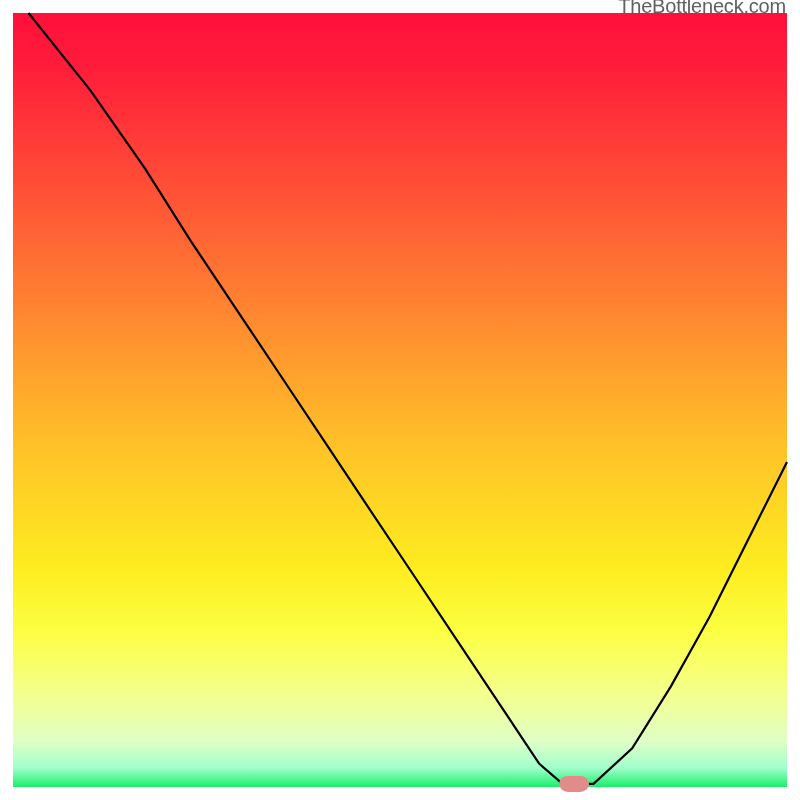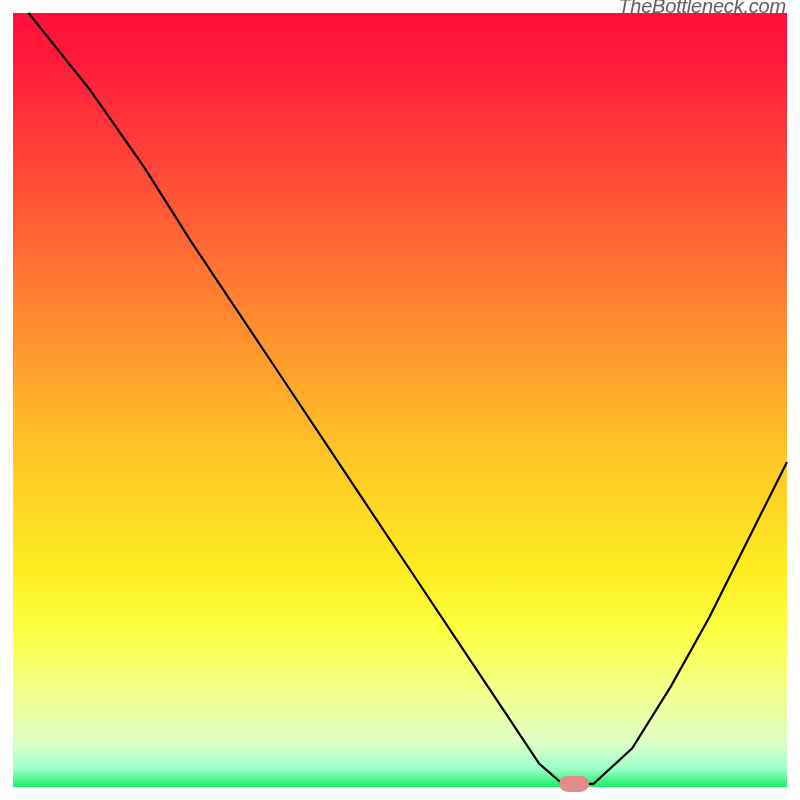--- a/index.html
+++ b/index.html
@@ -8,21 +8,20 @@
     width: 800px;
     height: 800px;
     overflow: hidden;
     background: #fff;
     font-family: Arial, Helvetica, sans-serif;
   }
   #chart-wrap {
     position: relative;
     width: 800px;
     height: 788px;
-    font-style: italic;
   }
   #gradient-bg {
     position: absolute;
     left: 13px;
     top: 13px;
     width: 774px;
     height: 774px;
     background: linear-gradient(
       to bottom,
       #ff103a 0%,

